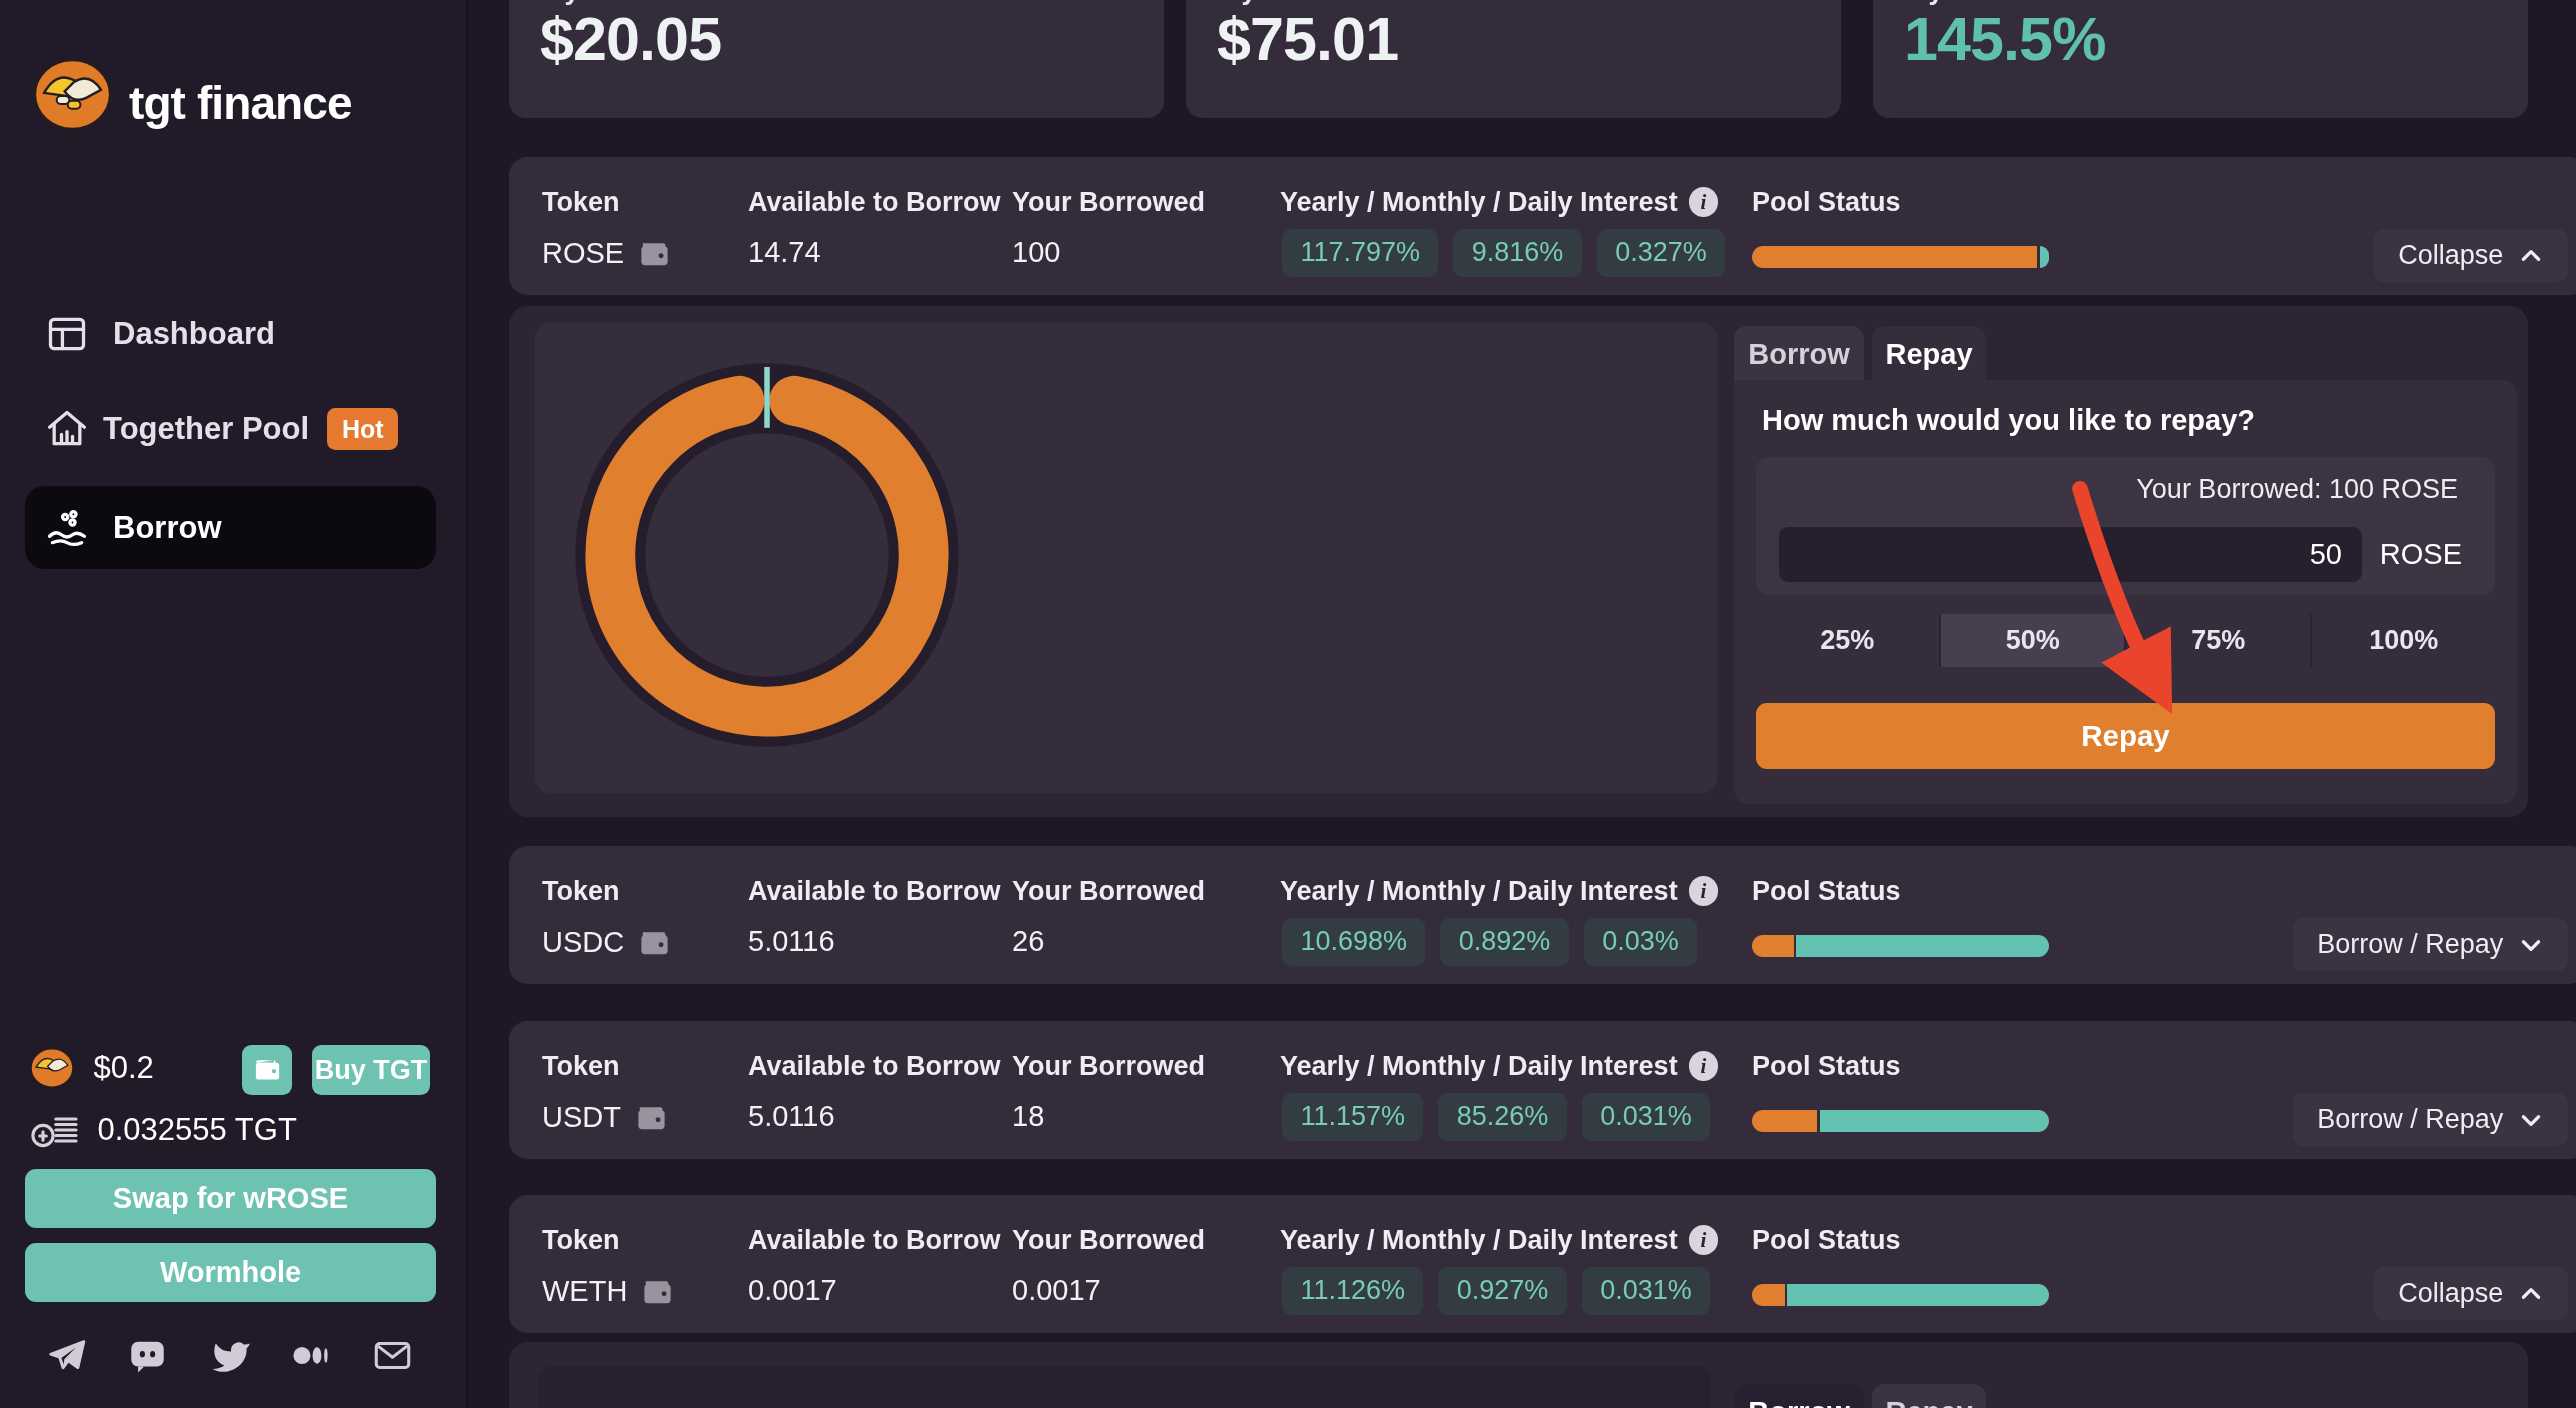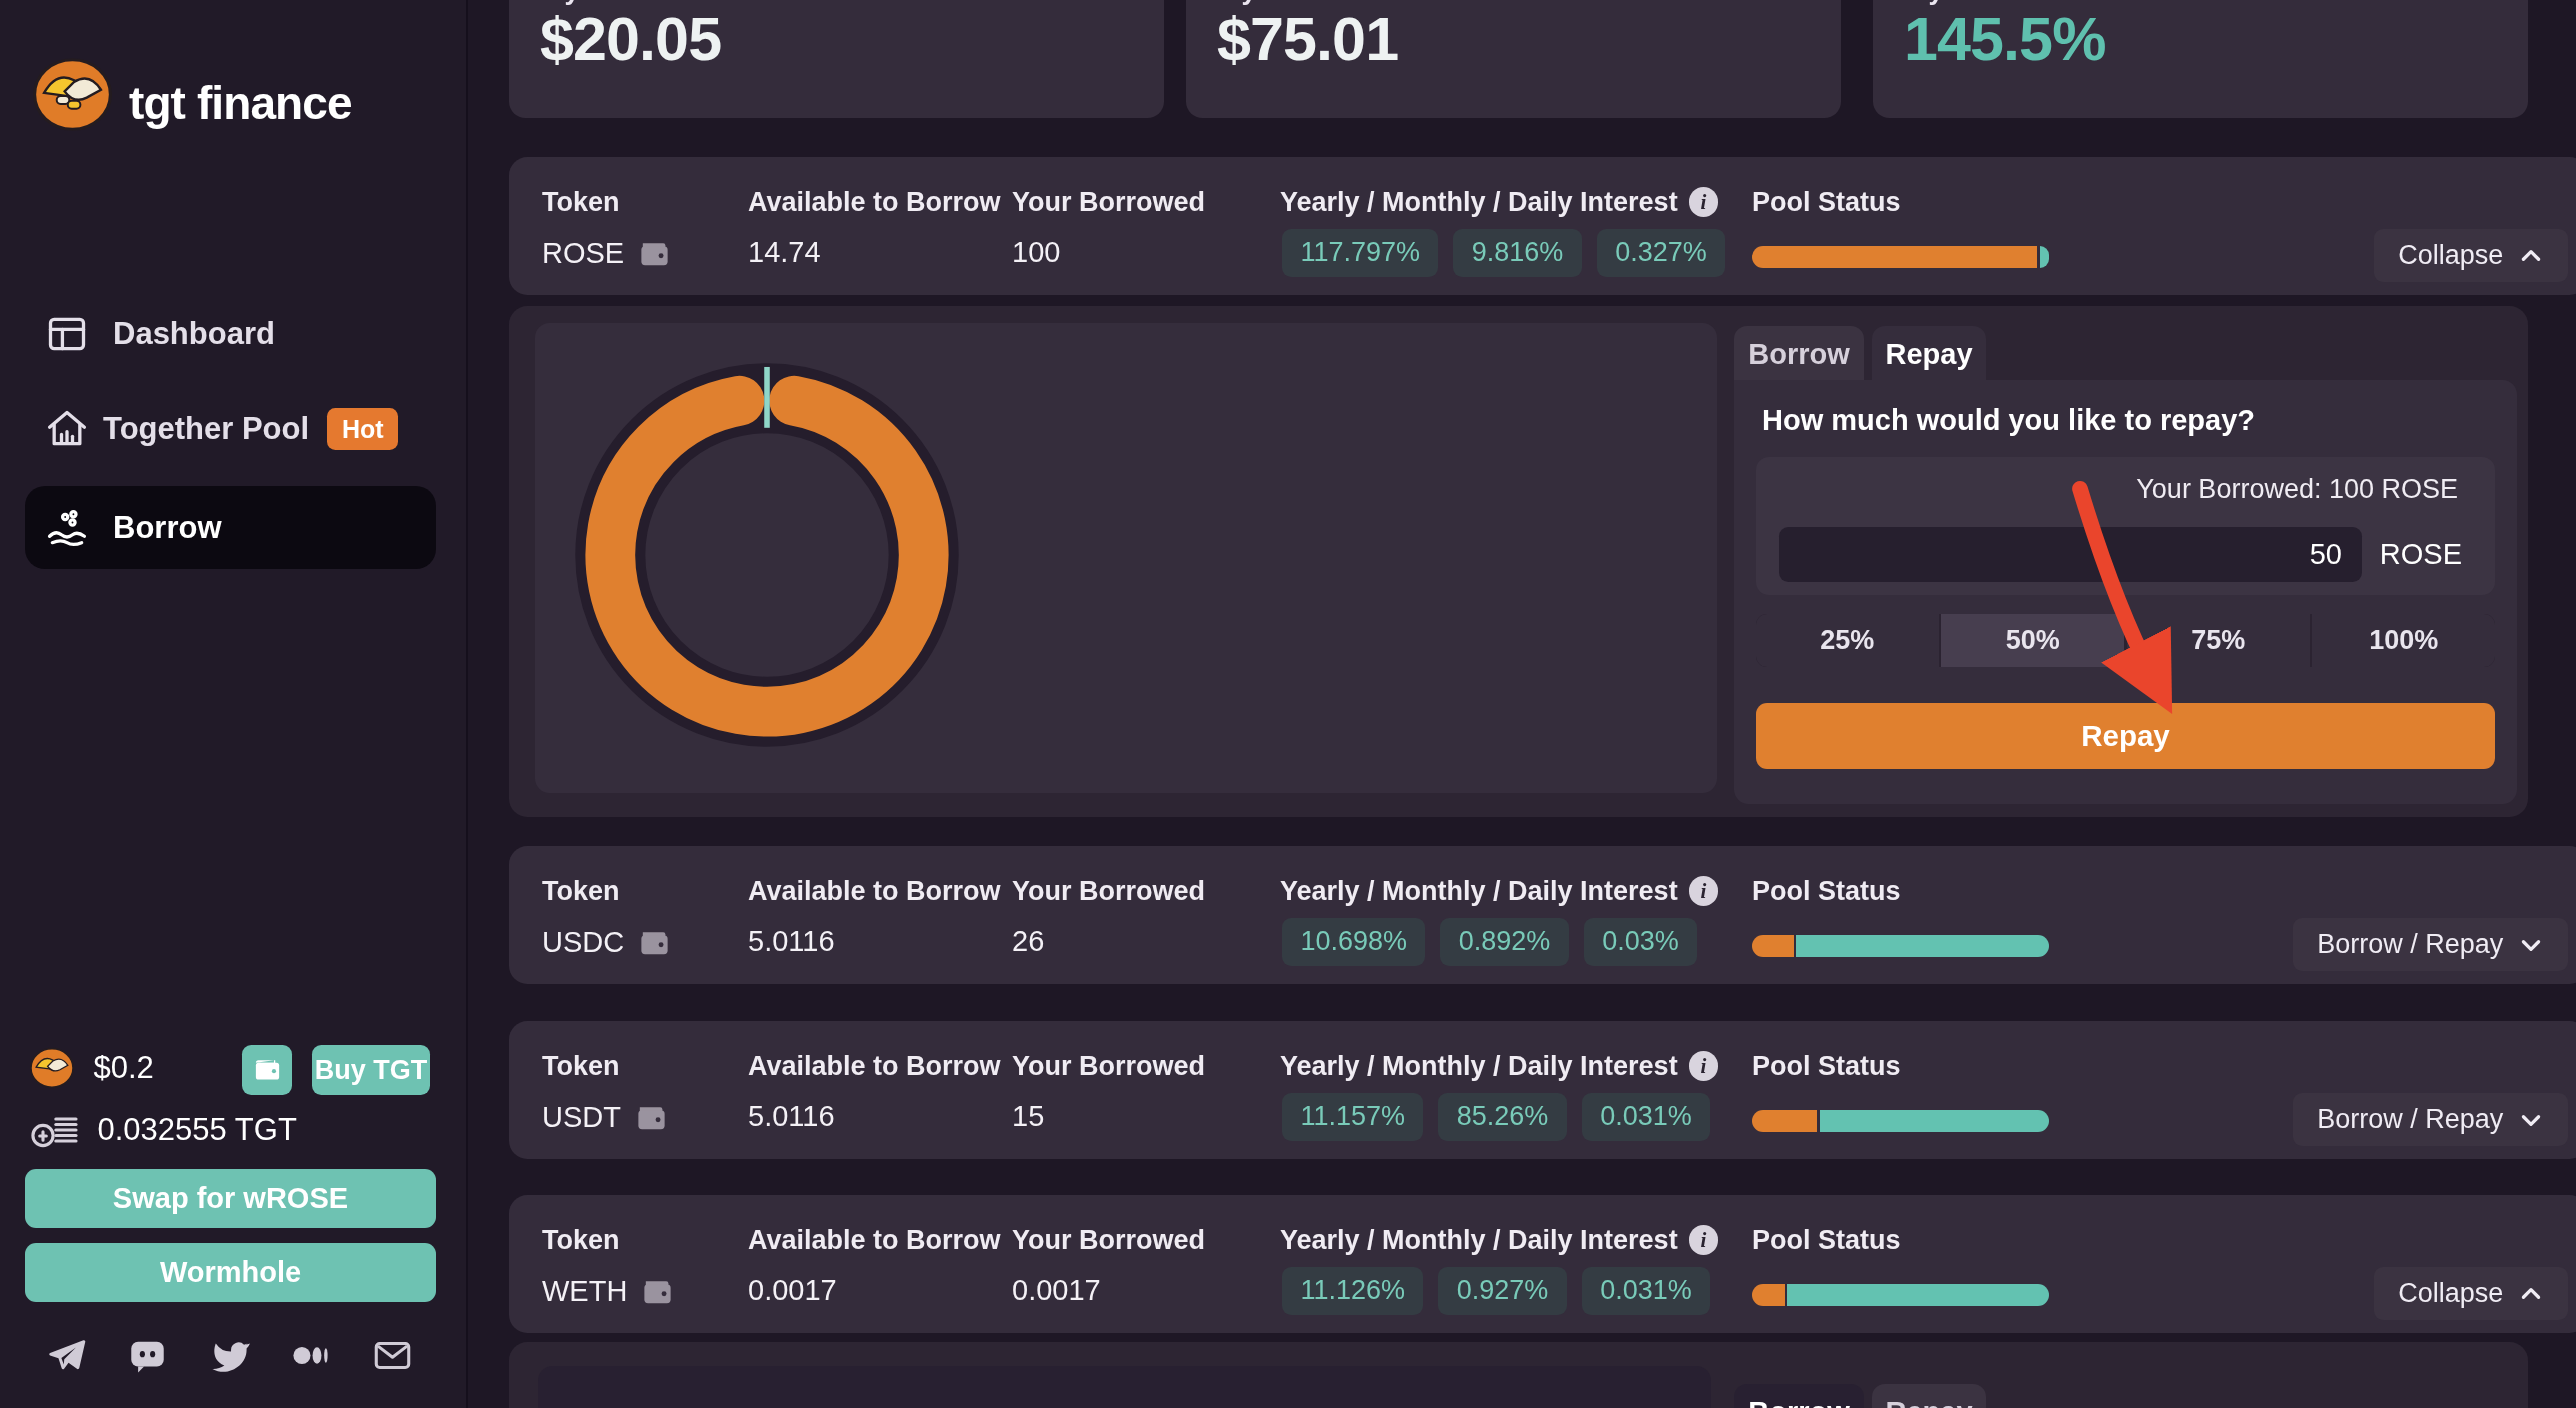--- a/index.html
+++ b/index.html
@@ -346,21 +346,21 @@
     <div class="lab" style="left:1243px;">Pool Status</div>
     <div class="val" style="left:33px;">
       <span>USDT</span>
       <svg class="icon" viewBox="0 0 24 24" width="35" height="35" fill="#9a939f">
           <path d="M4 5h14a1.5 1.5 0 0 1 0 3H4z"></path>
           <rect x="3" y="7" width="18" height="13" rx="2.5"></rect>
           <circle cx="16.5" cy="13.5" r="1.7" fill="#342c3b"></circle>
         </svg>
     </div>
     <div class="val" style="left:239px;">5.0116</div>
-    <div class="val" style="left:503px;">15</div>
+    <div class="val" style="left:503px;">18</div>
     <div class="chiprow" style="left:773px;">
       <span class="chip">11.157%</span>
       <span class="chip">85.26%</span>
       <span class="chip">0.031%</span>
     </div>
     <div class="bar">
         <div class="o" style="width: 22%;"></div>
         <div class="t2"></div>
       </div>
     <div class="ghost-btn">

